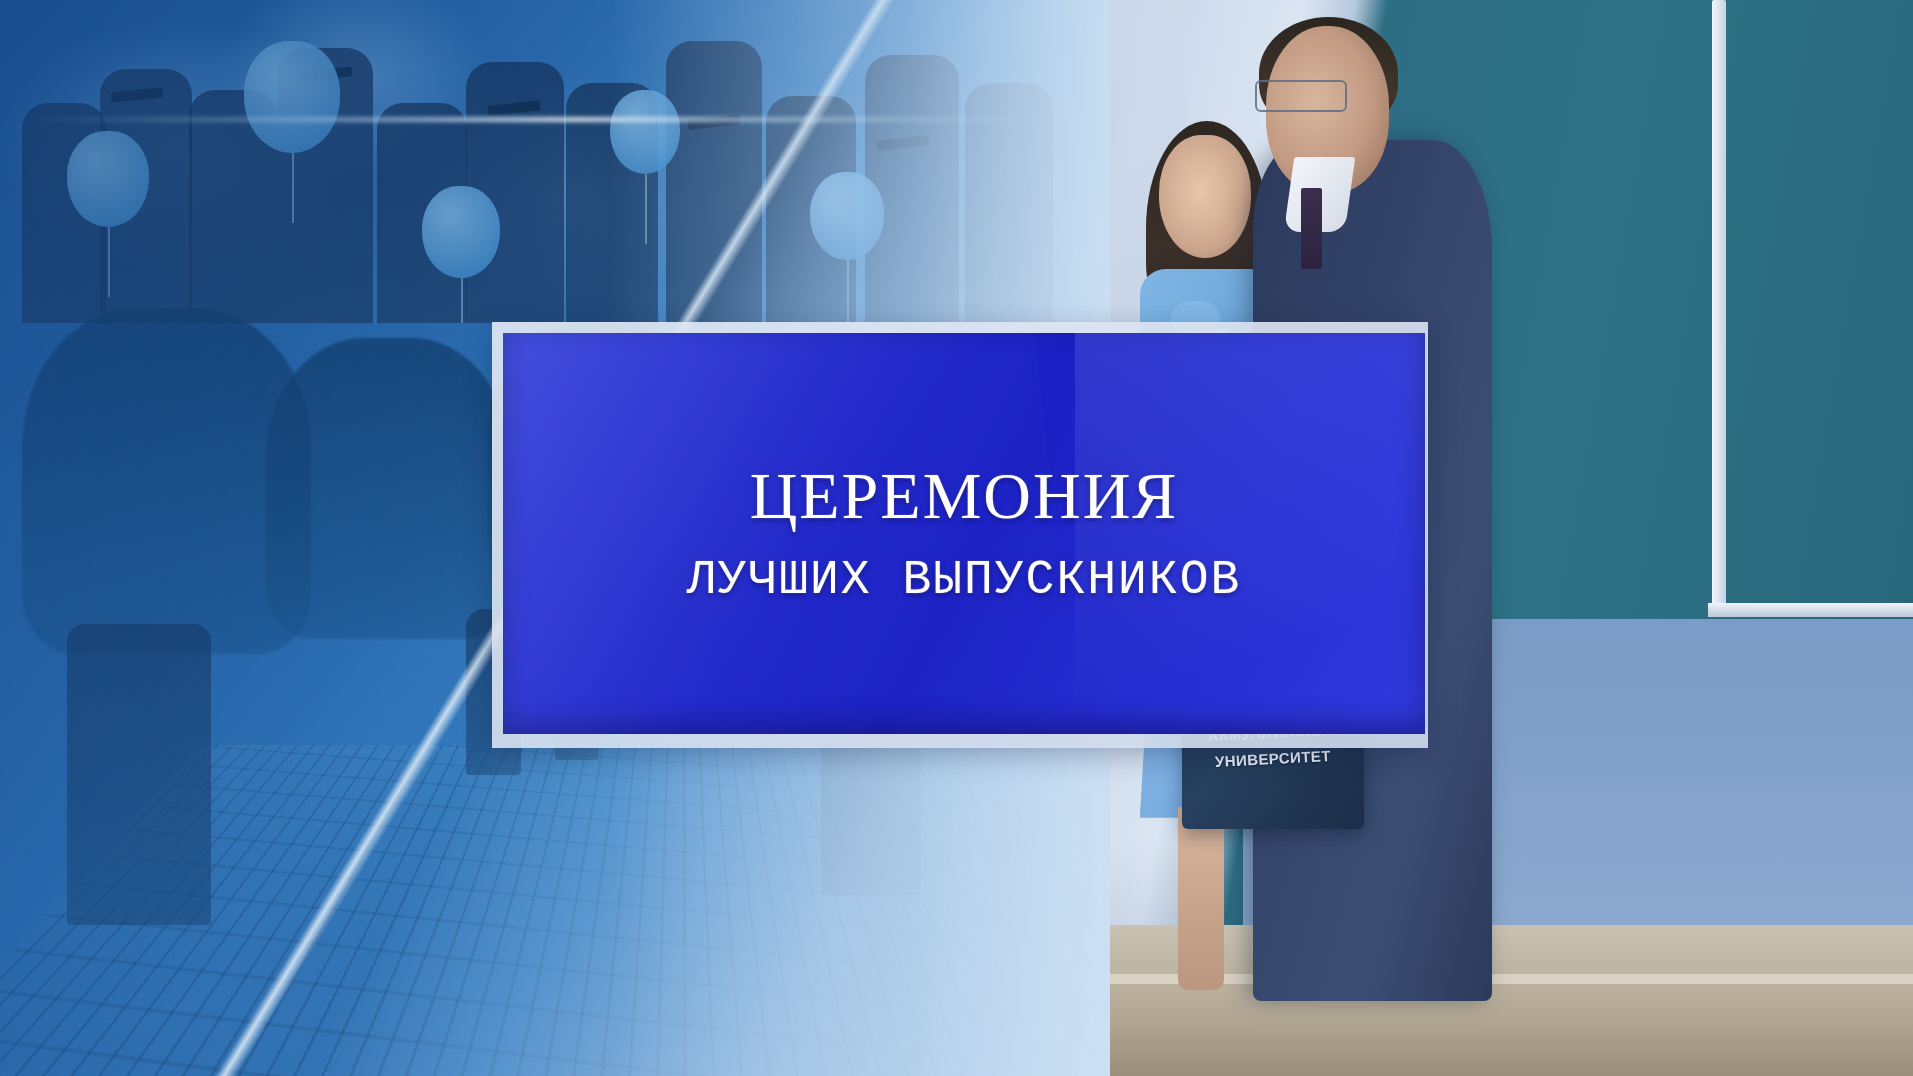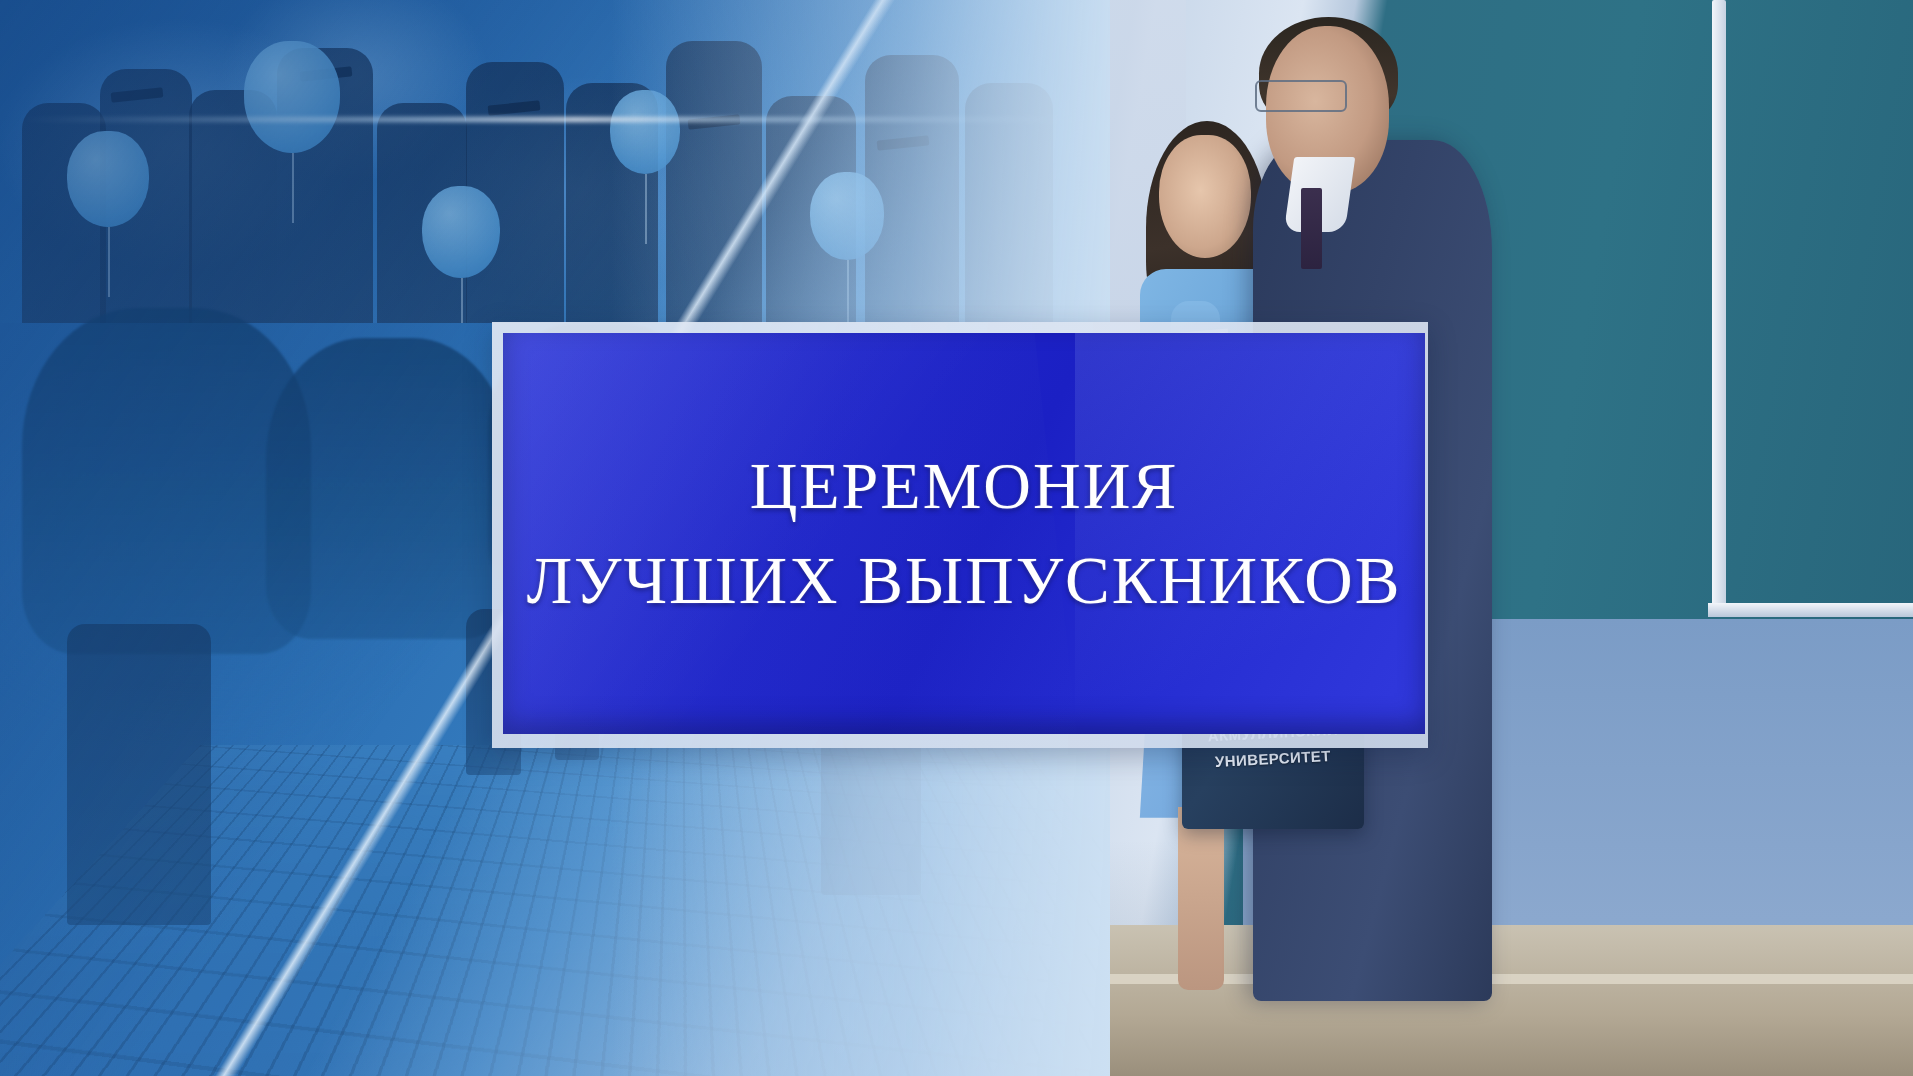--- a/index.html
+++ b/index.html
@@ -414,21 +414,21 @@
     font-family: "Liberation Serif", serif;
     font-weight: 400;
     letter-spacing: 2px;
     text-shadow: 0 2px 5px rgba(5,10,60,.55), 0 0 2px rgba(255,255,255,.35);
     white-space: nowrap;
     line-height: 1.06;
     z-index: 2;
   }
   .l1 { font-size: 66px; margin-bottom: 24px; }
   .l2 { font-size: 66px; margin-bottom: 24px; }
-  .l3 { font-size: 67px; }
+  .l3 { font-size: 48px; font-family: Liberation Mono, monospace; }
 </style>
 </head>
 <body>
 
 <div id="stage">
 
   <div class="photo-base"></div>
   <div class="board-white"></div>
   <div class="board-edge"></div>
   <div class="rail-v"></div>

